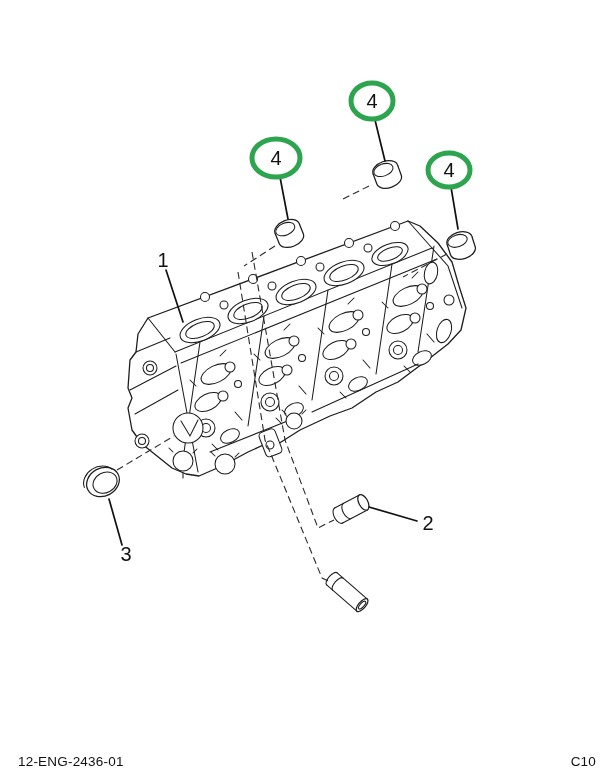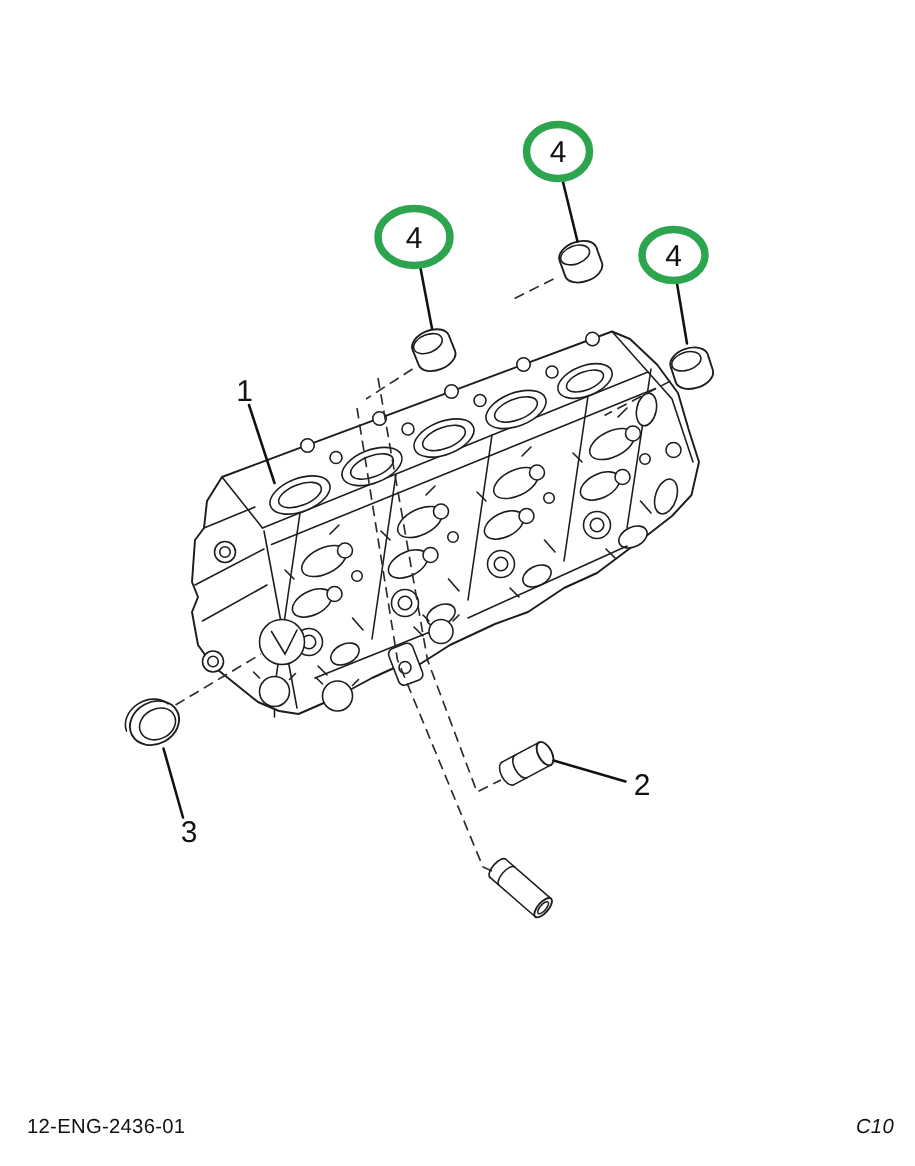--- a/index.html
+++ b/index.html
@@ -13,25 +13,25 @@
   #diagram-svg{position:absolute;left:0;top:0;}
   .outline{fill:#ffffff;stroke:#1d1d1d;stroke-width:1.3;stroke-linejoin:round;}
   .ln{fill:none;stroke:#1d1d1d;stroke-width:1.05;stroke-linecap:round;}
   .ln-w{fill:#ffffff;stroke:#1d1d1d;stroke-width:1.05;}
   .dash{fill:none;stroke:#2a2a2a;stroke-width:1.1;stroke-dasharray:7 4;}
   .leader{fill:none;stroke:#111111;stroke-width:1.7;stroke-linecap:round;}
   .part{fill:#ffffff;stroke:#1d1d1d;stroke-width:1.25;}
   .callout-num{font-family:"Liberation Sans","DejaVu Sans",sans-serif;font-size:20px;fill:#111111;}
   .green-ellipse{fill:none;stroke-width:5px;}
   .footer-code{
-    position:absolute;bottom:19px;
+    position:absolute;bottom:8px;
     font-size:13.5px;color:#111111;letter-spacing:0.2px;
   }
   #footer-left{left:18px;}
-  #footer-right{right:14px;font-style:italic;}
+  #footer-right{right:14px;}
 </style>
 </head>
 <body>
 
 <div id="page">
 
   <svg id="diagram-svg" width="610" height="777" viewBox="0 0 610 777">
 
     <defs>
 

